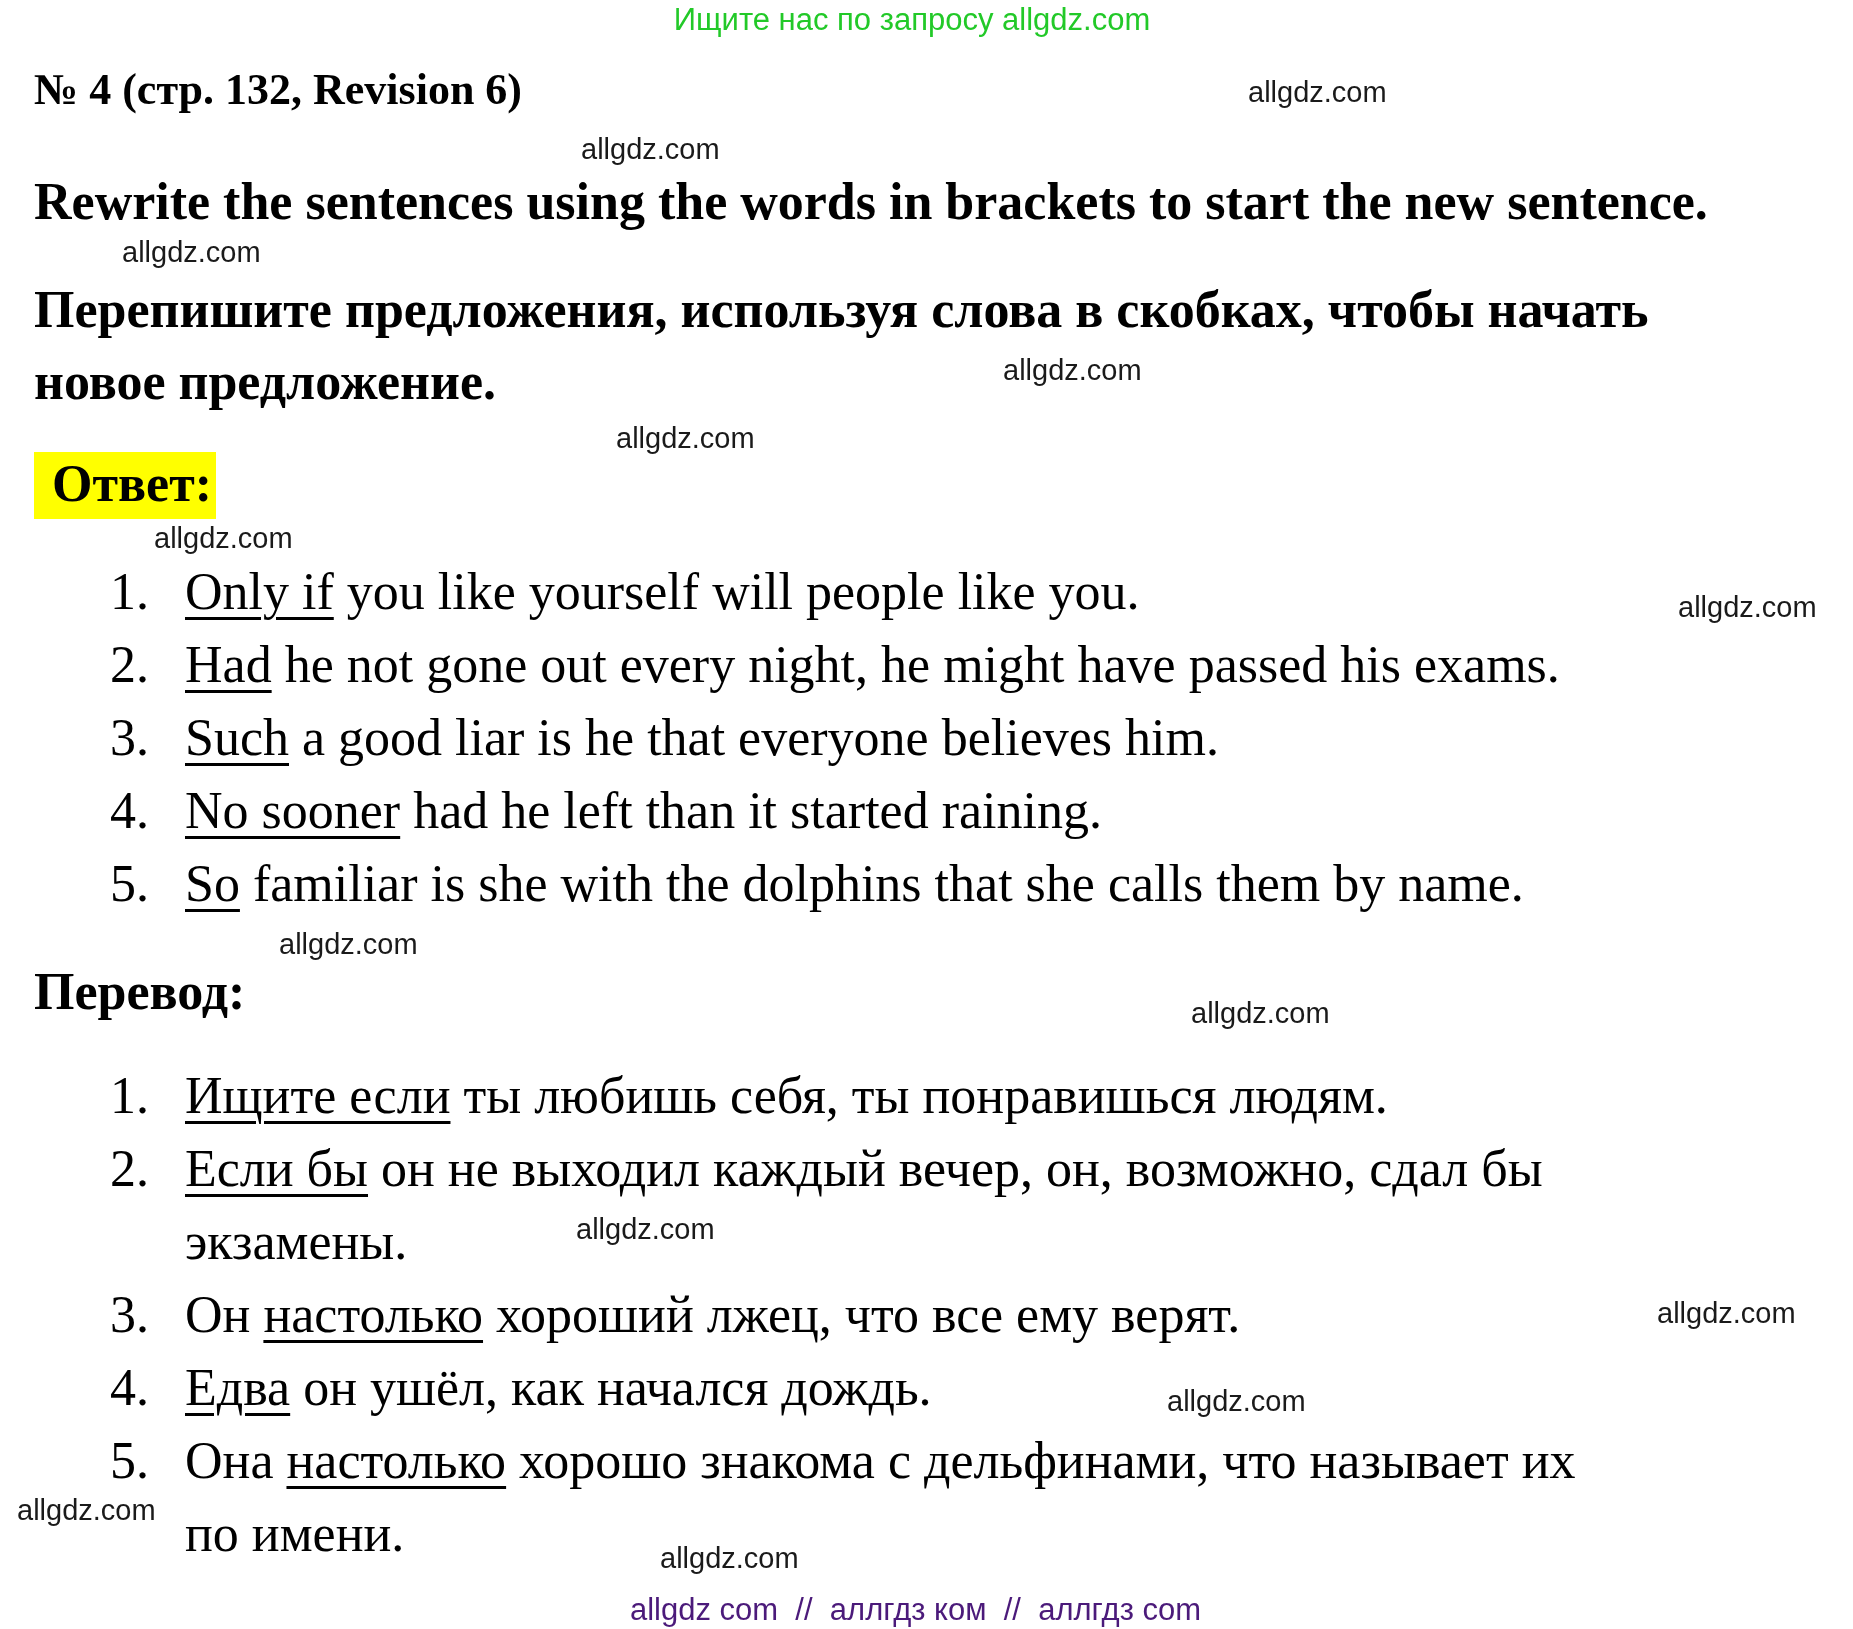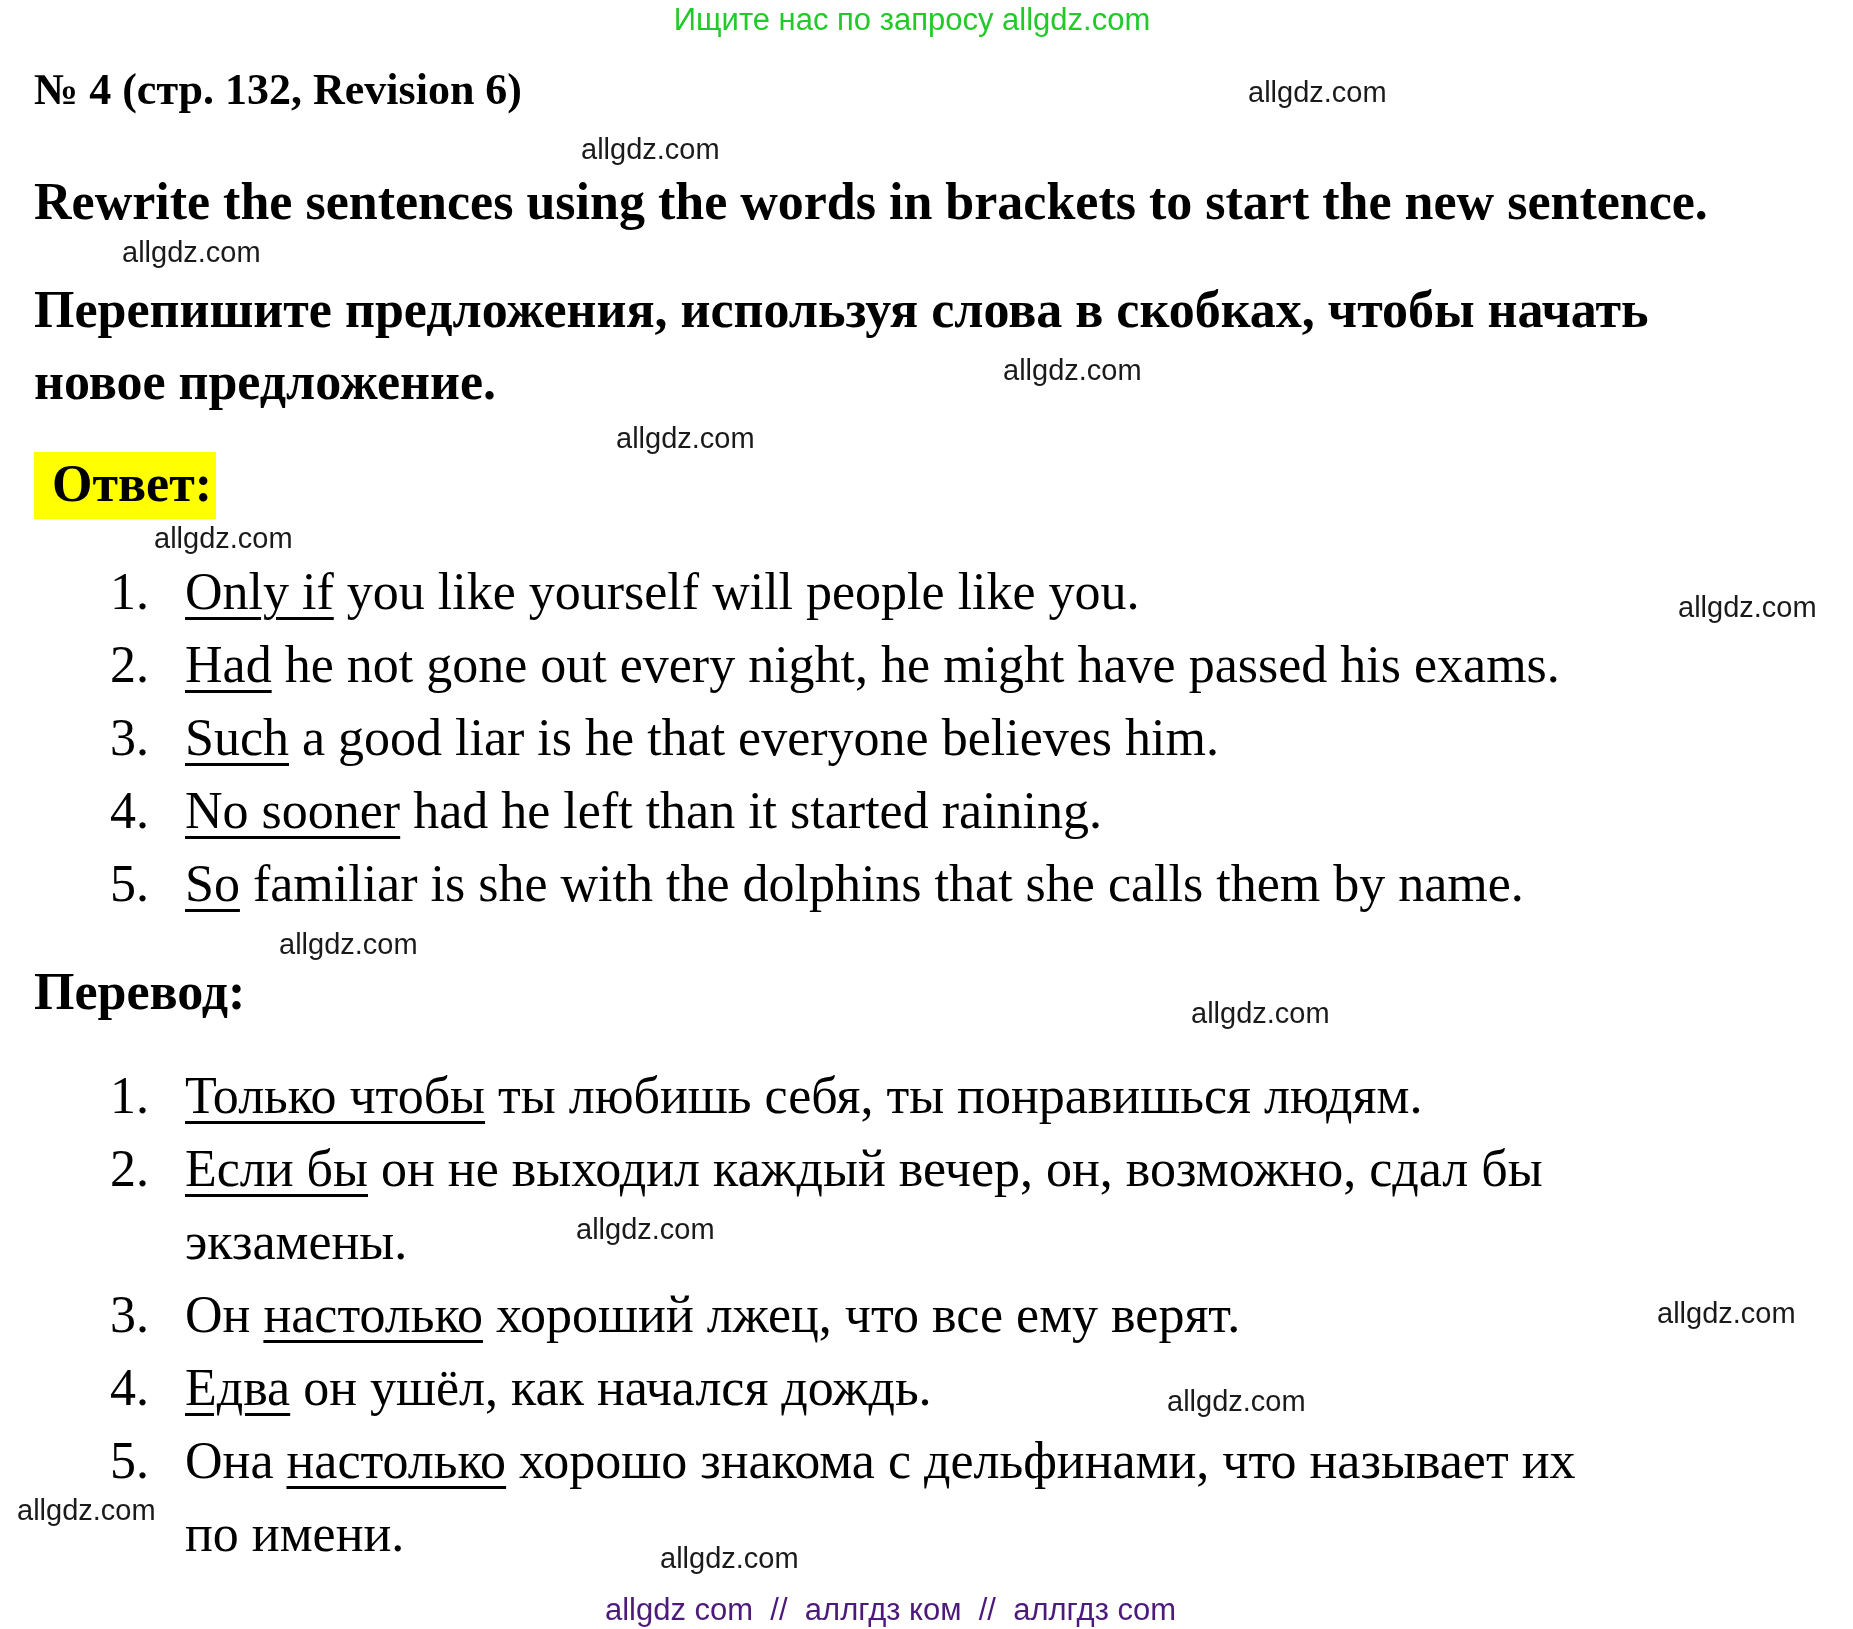--- a/index.html
+++ b/index.html
@@ -10,21 +10,21 @@
   .top-banner { left: 0; width: 1824px; top: 2px; text-align: center; font-size: 31px; color: #22c928; }
   .title { left: 34px; top: 64px; font-size: 44px; font-weight: bold; }
   .body-text { font-size: 52px; line-height: 60px; font-weight: bold; }
   .answer-label { left: 34px; top: 452px; font-size: 52px; font-weight: bold; background: #ffff00; padding: 2px 4px 6px 18px; }
   .translate-label { left: 34px; top: 962px; font-size: 52px; font-weight: bold; }
   .wm { font-size: 29px; color: #1a1a1a; }
   .list-item { font-size: 52px; }
   .num { position: absolute; left: 110px; }
   .txt { position: absolute; left: 185px; }
   .ul { text-decoration: underline; text-decoration-thickness: 3px; text-underline-offset: 8px; }
-  .footer { left: 0; width: 1781px; top: 1592px; text-align: center; font-size: 31px; color: #4b1a7a; }
+  .footer { left: 0; width: 1781px; top: 1592px; text-align: center; font-size: 31px; color: #4b1a7a; padding-left: 25px; }
 </style>
 </head>
 <body>
 
 <div class="abs sans top-banner">Ищите нас по запросу allgdz.com</div>
 
 <div class="abs serif title">№ 4 (стр. 132, Revision 6)</div>
 
 <div class="abs serif body-text" style="left:34px; top:172px;">Rewrite the sentences using the words in brackets to start the new sentence.</div>
 <div class="abs serif body-text" style="left:34px; top:280px;">Перепишите предложения, используя слова в скобках, чтобы начать</div>
@@ -53,21 +53,21 @@
     <span class="num">5.</span>
     <span class="txt"><span class="ul">So</span><span style="white-space:pre"> familiar is she with the dolphins that she calls them by name.</span></span>
   </div>
 </div>
 
 <div class="abs serif translate-label">Перевод:</div>
 
 <div>
   <div class="abs serif list-item" style="left:0; top:1066px; width:1853px; height:62px;">
     <span class="num">1.</span>
-    <span class="txt"><span style="white-space:pre"></span><span class="ul">Только чтобы</span><span style="white-space:pre"> ты любишь себя, ты понравишься людям.</span></span>
+    <span class="txt"><span style="white-space:pre"></span><span class="ul">Ищите если</span><span style="white-space:pre"> ты любишь себя, ты понравишься людям.</span></span>
   </div>
   <div class="abs serif list-item" style="left:0; top:1139px; width:1853px; height:62px;">
     <span class="num">2.</span>
     <span class="txt"><span style="white-space:pre"></span><span class="ul">Если бы</span><span style="white-space:pre"> он не выходил каждый вечер, он, возможно, сдал бы</span></span>
   </div>
   <div class="abs serif list-item" style="left:185px; top:1212px;">экзамены.</div>
   <div class="abs serif list-item" style="left:0; top:1285px; width:1853px; height:62px;">
     <span class="num">3.</span>
     <span class="txt"><span style="white-space:pre">Он </span><span class="ul">настолько</span><span style="white-space:pre"> хороший лжец, что все ему верят.</span></span>
   </div>

